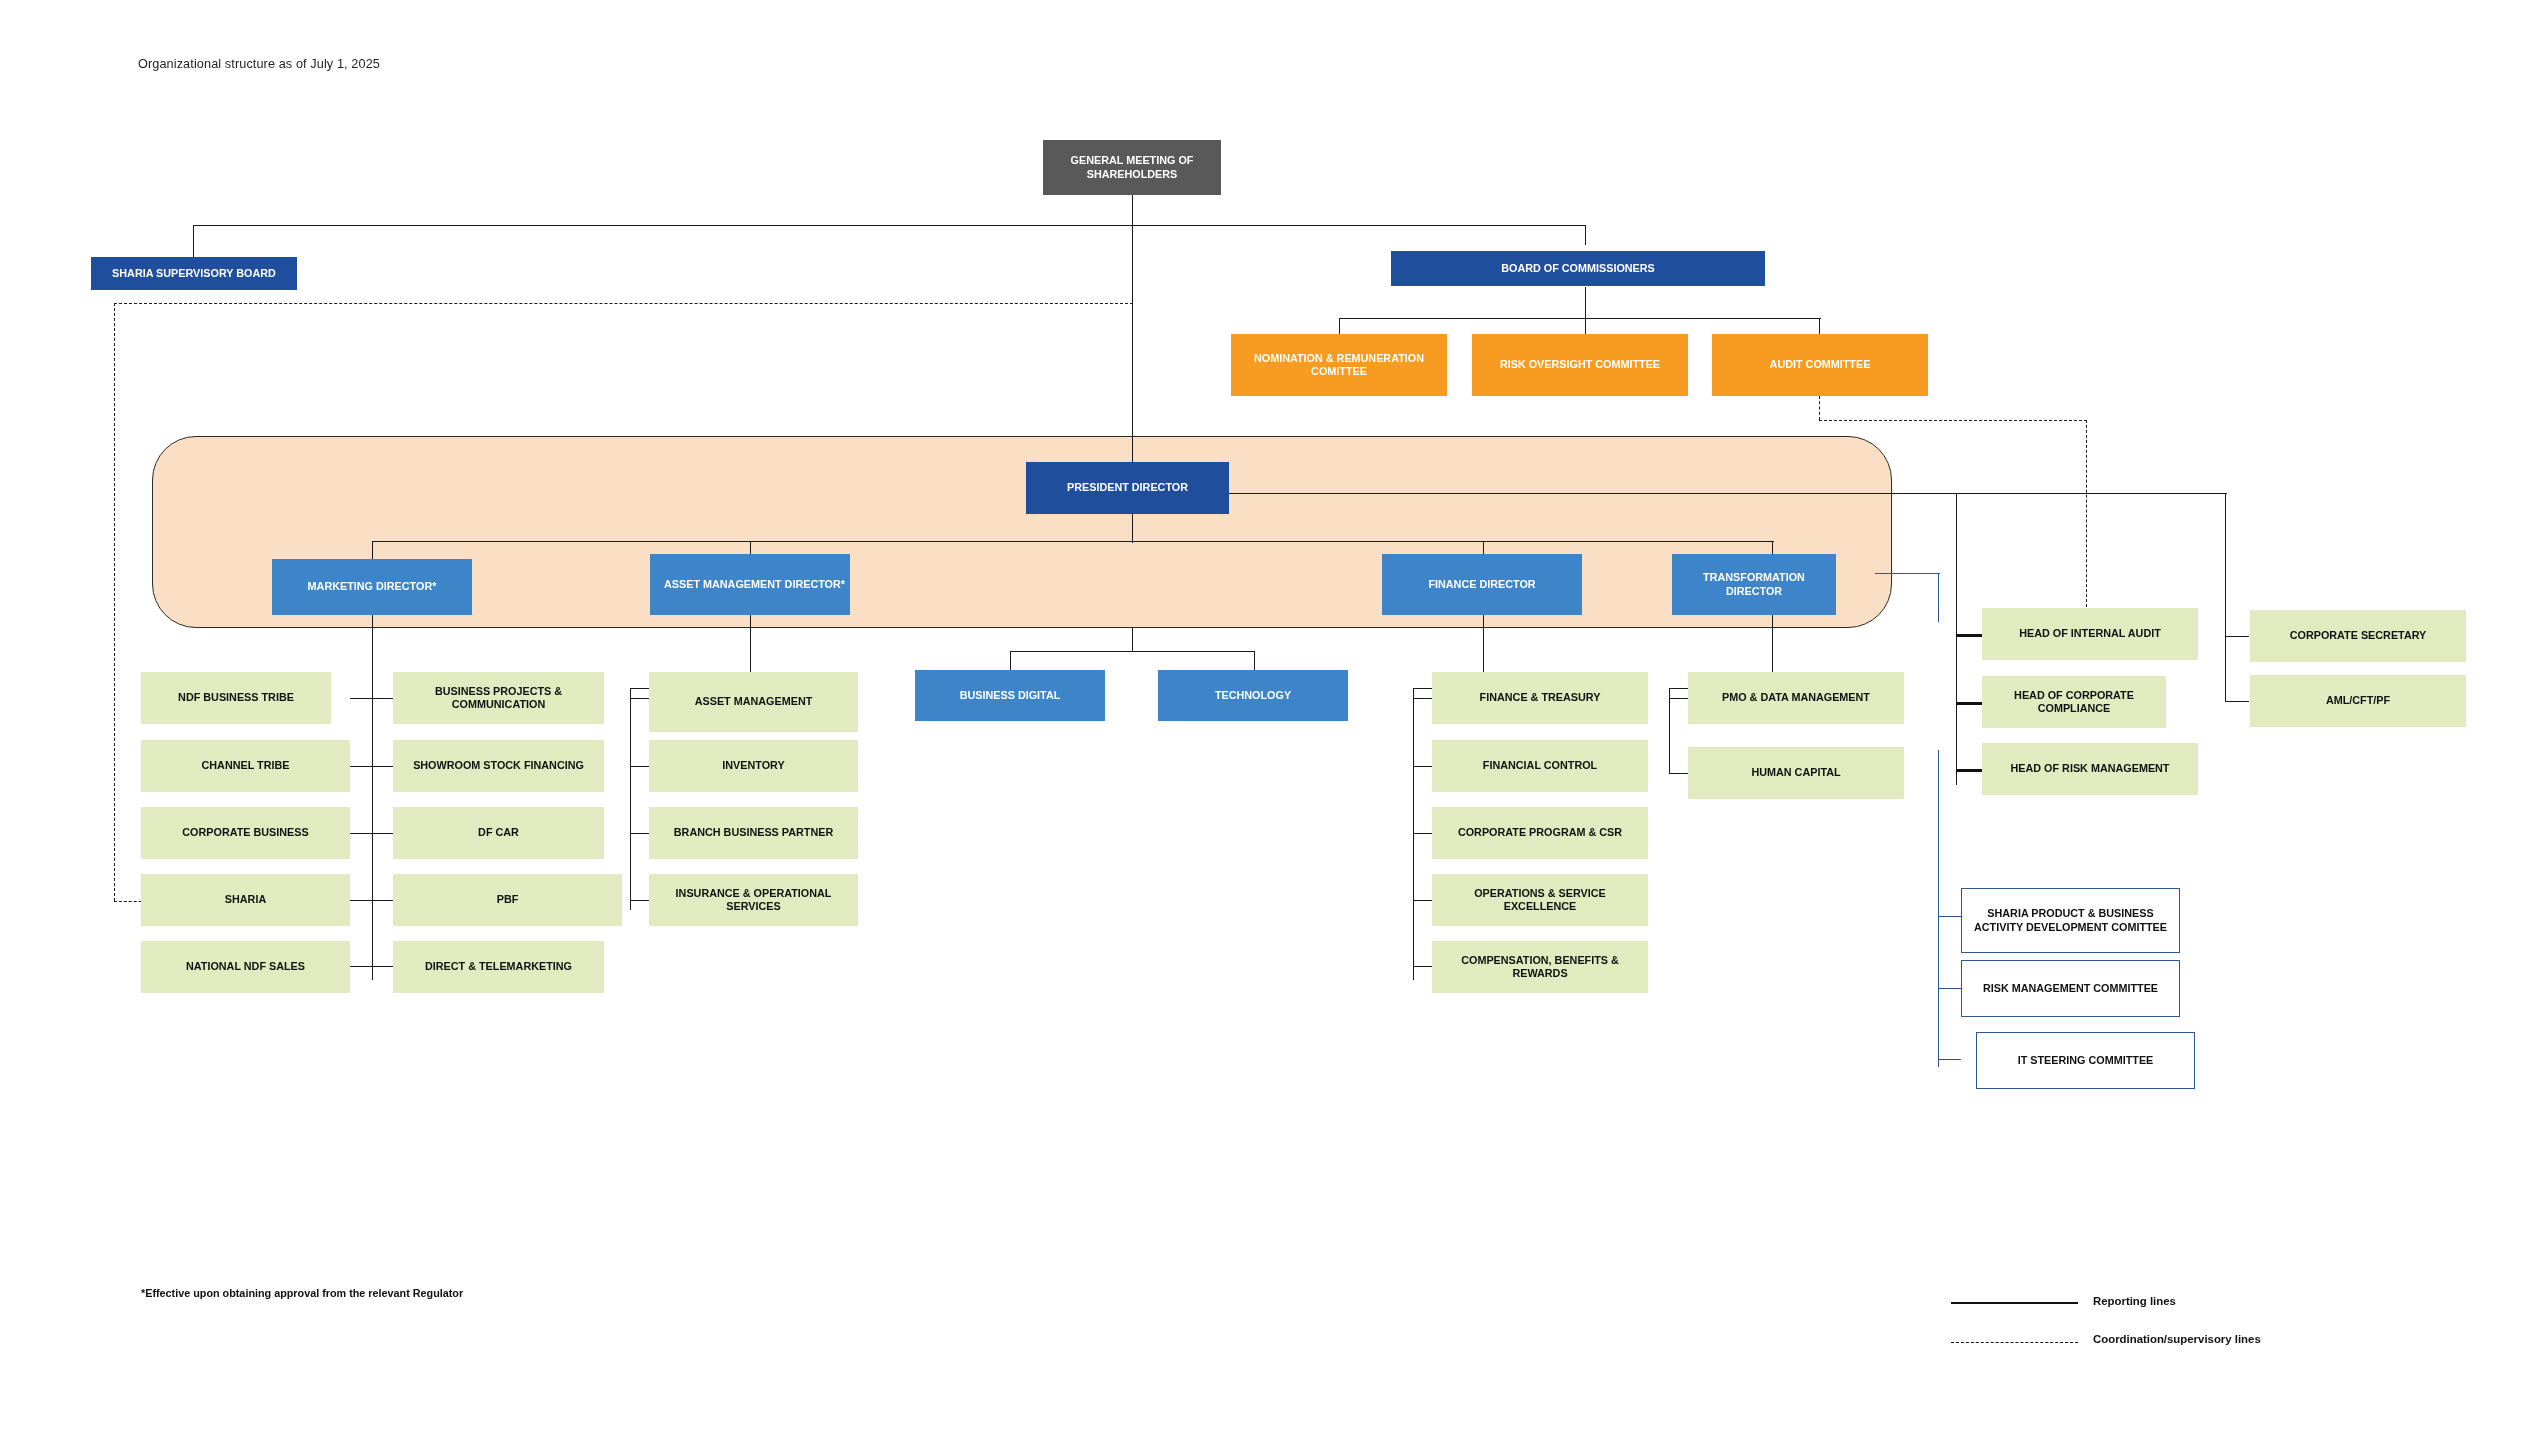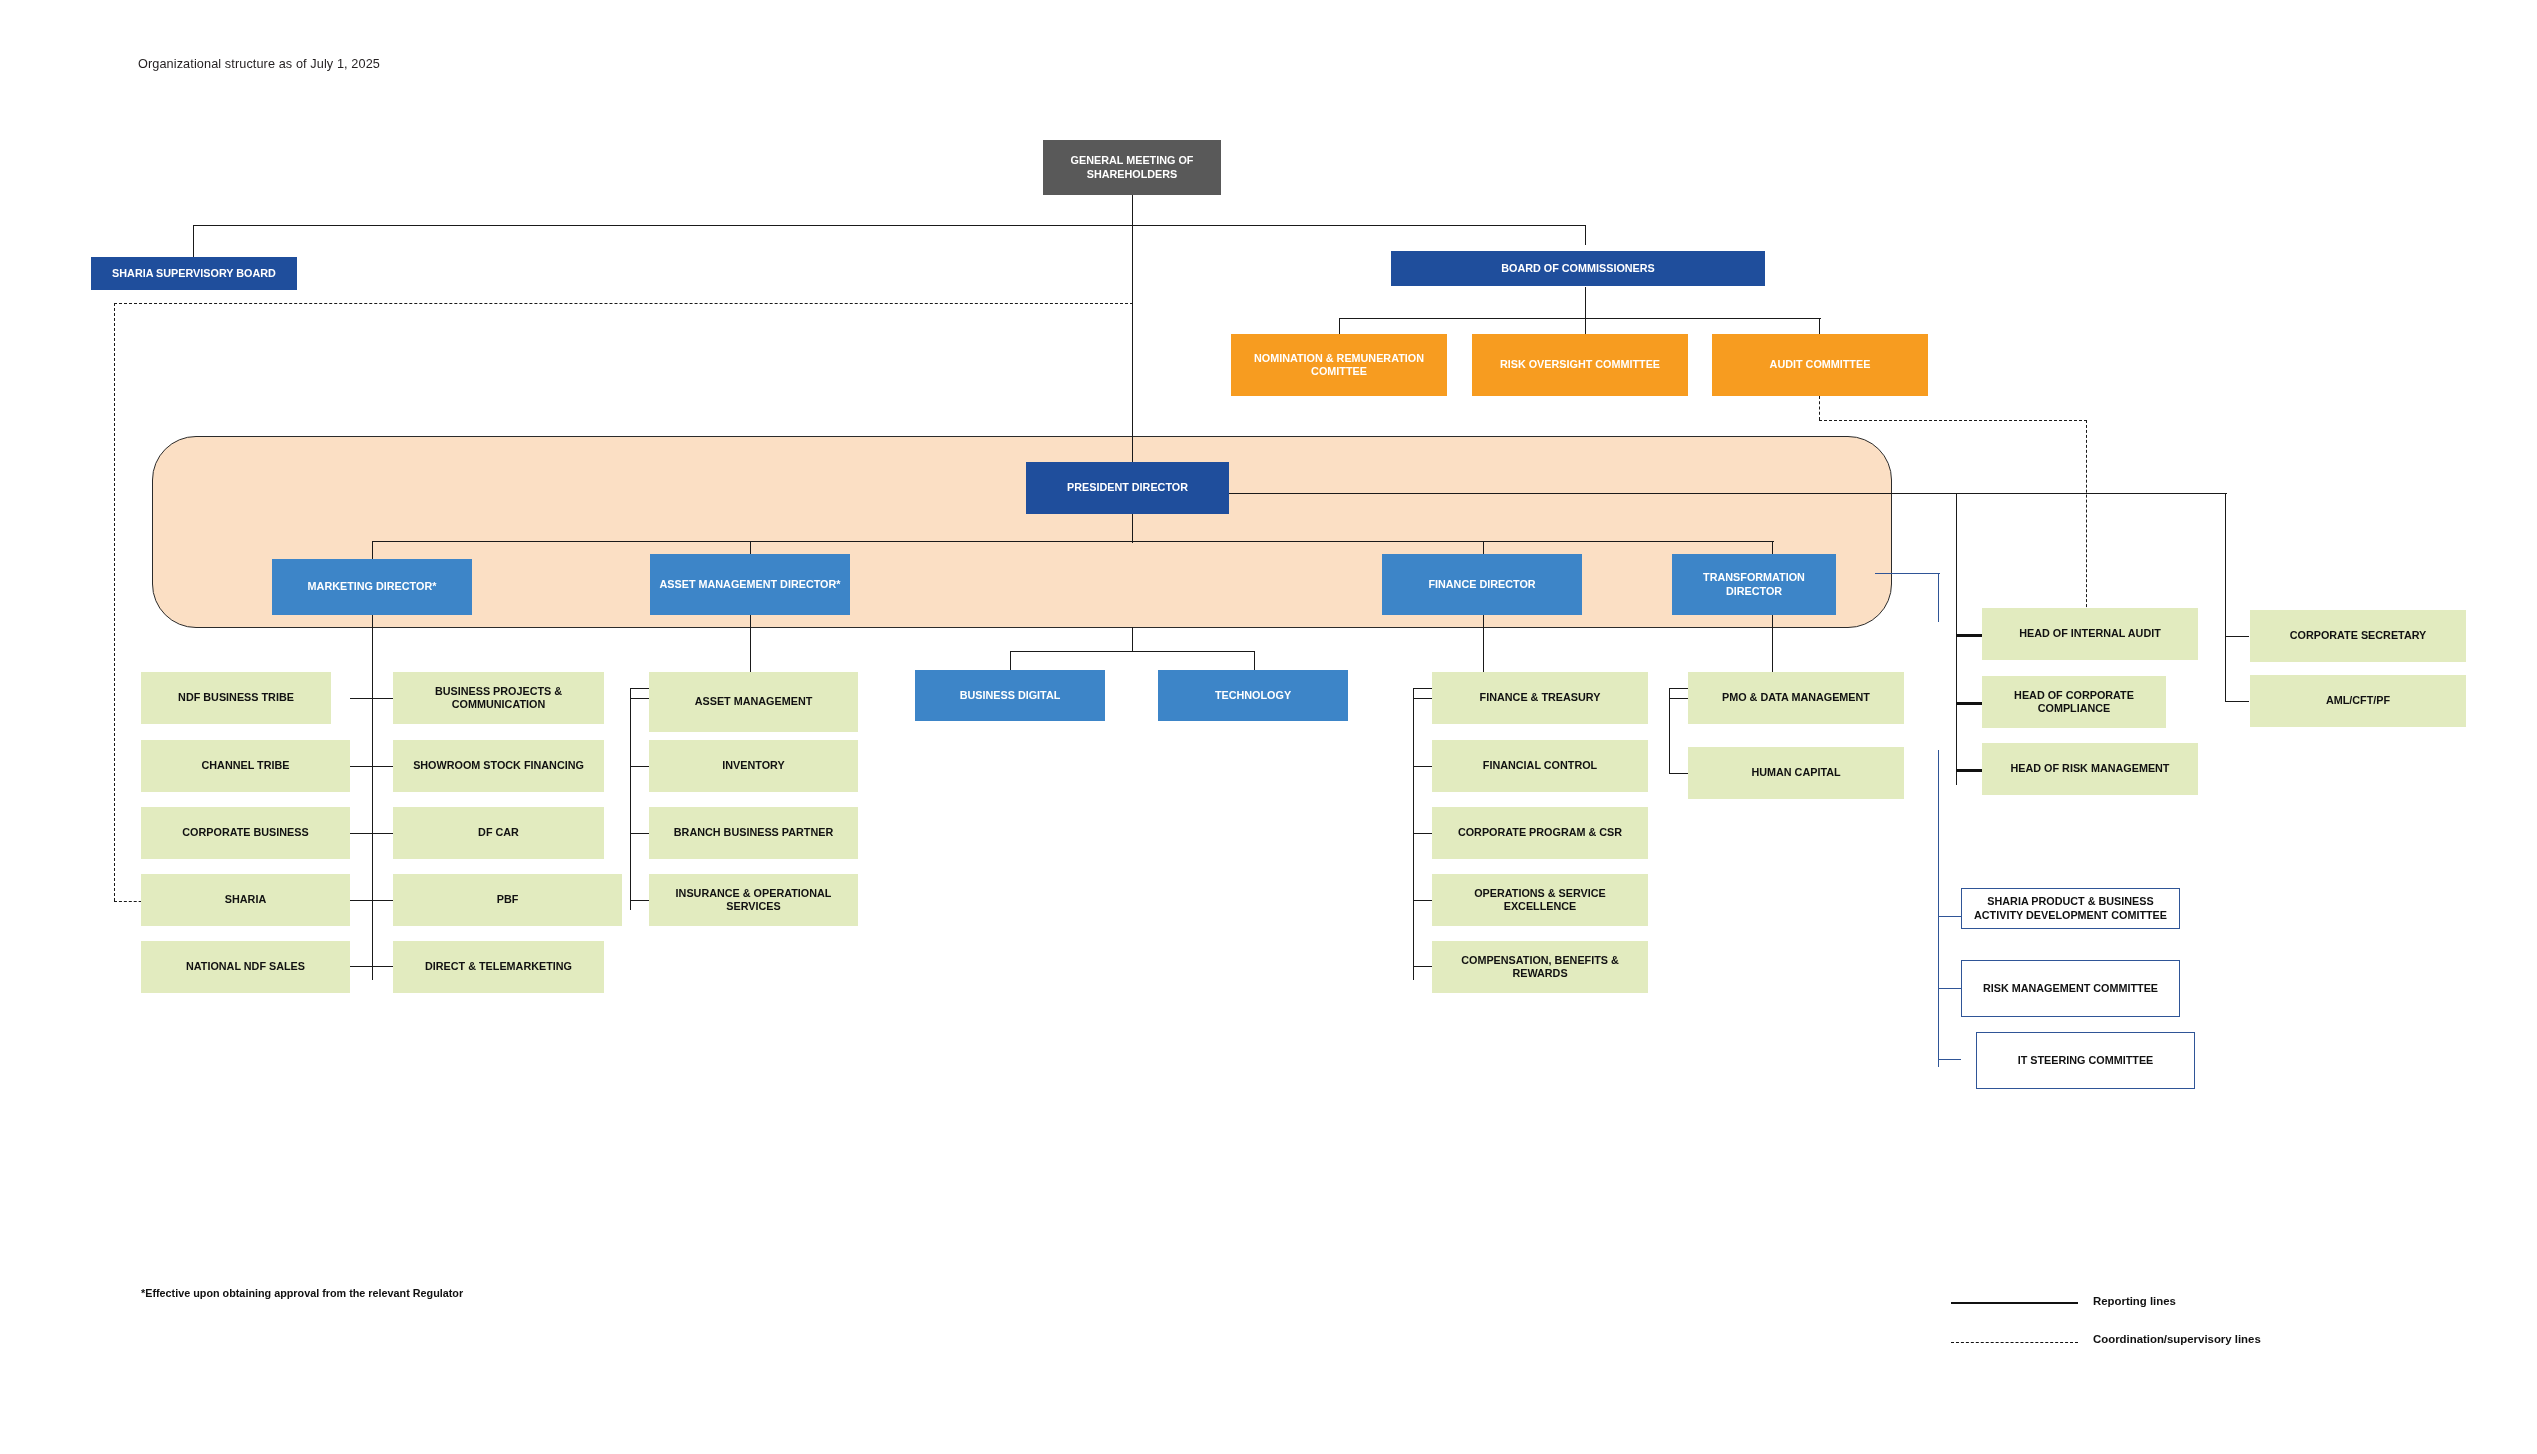--- a/index.html
+++ b/index.html
@@ -157,21 +157,21 @@
     <span>AUDIT COMMITTEE</span>
   </div>
 
   <div class="box b-navy" style="left:1026px;top:462px;width:203px;height:52px;">
     <span>PRESIDENT DIRECTOR</span>
   </div>
 
   <div class="box b-blue" style="left:272px;top:559px;width:200px;height:56px;">
     <span>MARKETING DIRECTOR*</span>
   </div>
-  <div class="box b-blue" style="left:650px;top:554px;width:200px;height:61px;">
+  <div class="box b-blue" style="left:650px;top:554px;width:200px;height:61px;justify-content:flex-end;">
     <span>ASSET MANAGEMENT DIRECTOR*</span>
   </div>
   <div class="box b-blue" style="left:1382px;top:554px;width:200px;height:61px;">
     <span>FINANCE DIRECTOR</span>
   </div>
   <div class="box b-blue" style="left:1672px;top:554px;width:164px;height:61px;">
     <span>TRANSFORMATION DIRECTOR</span>
   </div>
 
   <div class="box b-blue" style="left:915px;top:670px;width:190px;height:51px;">
@@ -259,21 +259,21 @@
     <span>HEAD OF RISK MANAGEMENT</span>
     </div>
 
   <div class="box b-green" style="left:2250px;top:610px;width:216px;height:52px;">
     <span>CORPORATE SECRETARY</span>
     </div>
   <div class="box b-green" style="left:2250px;top:675px;width:216px;height:52px;">
     <span>AML/CFT/PF</span>
     </div>
 
-  <div class="box b-white" style="left:1961px;top:888px;width:219px;height:41px;">
+  <div class="box b-white" style="left:1961px;top:888px;width:219px;height:65px;">
     <span>SHARIA PRODUCT &amp; BUSINESS ACTIVITY DEVELOPMENT COMITTEE</span>
     </div>
   <div class="box b-white" style="left:1961px;top:960px;width:219px;height:57px;">
     <span>RISK MANAGEMENT COMMITTEE</span>
     </div>
   <div class="box b-white" style="left:1961px;top:1032px;width:219px;height:57px;margin-left:15px;">
     <span>IT STEERING COMMITTEE</span>
     </div>
 
   <div class="footnote" style="left:141px;top:1287px;">*Effective upon obtaining approval from the relevant Regulator</div>

